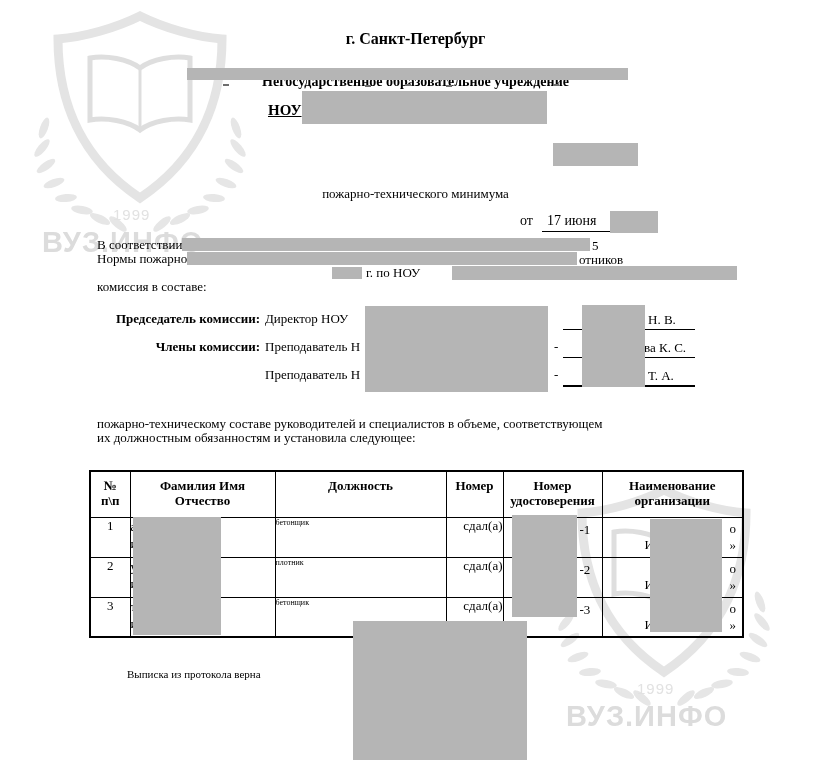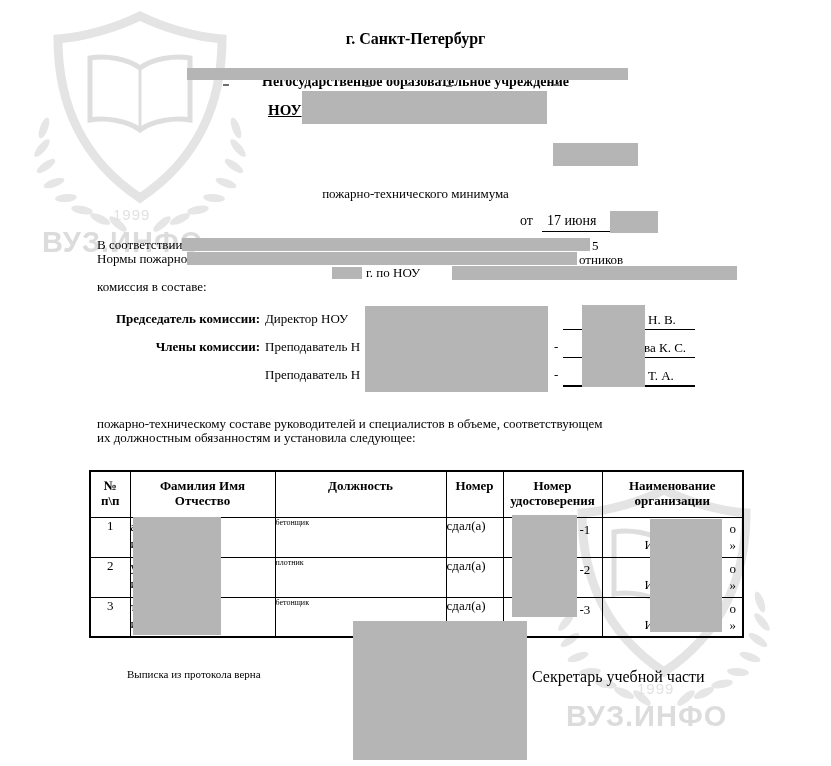--- a/index.html
+++ b/index.html
@@ -24,21 +24,21 @@
   
   table.doc{position:absolute;left:89px;top:470px;border-collapse:collapse;z-index:1;
             font-size:13px;background:transparent;}
   table.doc td,table.doc th{border:1px solid #000;padding:0;vertical-align:top;}
   table.doc{border:2px solid #000;}
   th .hl{font-size:13px;font-weight:bold;line-height:15px;}
   .th-pad{padding-top:6px;}
   td.c-num{text-align:center;padding-top:4px;}
   td.c-name{padding-left:96px;line-height:17px;padding-top:4px;font-size:13px;}
   td.c-pos{font-size:8px;padding-top:9px;}
-  td.c-grade{text-align:left;padding-top:4px;}
+  td.c-grade{text-align:right;padding-top:4px;}
   td.c-cert{position:relative;}
   td.c-cert span{position:absolute;left:76px;top:4px;}
   td.c-org{position:relative;font-size:13px;}
   .org-r1{position:absolute;right:6px;top:3px;}
   .org-l2{position:absolute;left:42px;top:19px;}
   .org-r2{position:absolute;right:6px;top:19px;}
 </style>
 </head>
 <body>
 
@@ -228,21 +228,20 @@
       <td class="c-org">
         <span class="org-r1">о</span>
         <span class="org-l2">И</span>
         <span class="org-r2">»</span>
       </td>
     </tr>
   </tbody>
     </table>
 
   <div class="abs" style="left:115px;top:668px;font-size:11px;margin-left:12px;">Выписка из протокола верна</div>
-  <div class="abs" style="left:532px;top:668px;font-size:16px;">Секретарь учебной части</div>
 
   <div class="redact" style="left:187px;top:68px;width:441px;height:12px;"></div>
   <div class="redact" style="left:302px;top:91px;width:245px;height:33px;"></div>
   <div class="redact" style="left:553px;top:143px;width:85px;height:23px;"></div>
   <div class="redact" style="left:610px;top:211px;width:48px;height:22px;"></div>
   <div class="redact" style="left:182px;top:238px;width:408px;height:13px;"></div>
   <div class="redact" style="left:187px;top:252px;width:390px;height:13px;"></div>
   <div class="redact" style="left:332px;top:267px;width:30px;height:12px;"></div>
   <div class="redact" style="left:452px;top:266px;width:285px;height:14px;"></div>
   <div class="redact" style="left:365px;top:306px;width:183px;height:86px;"></div>

